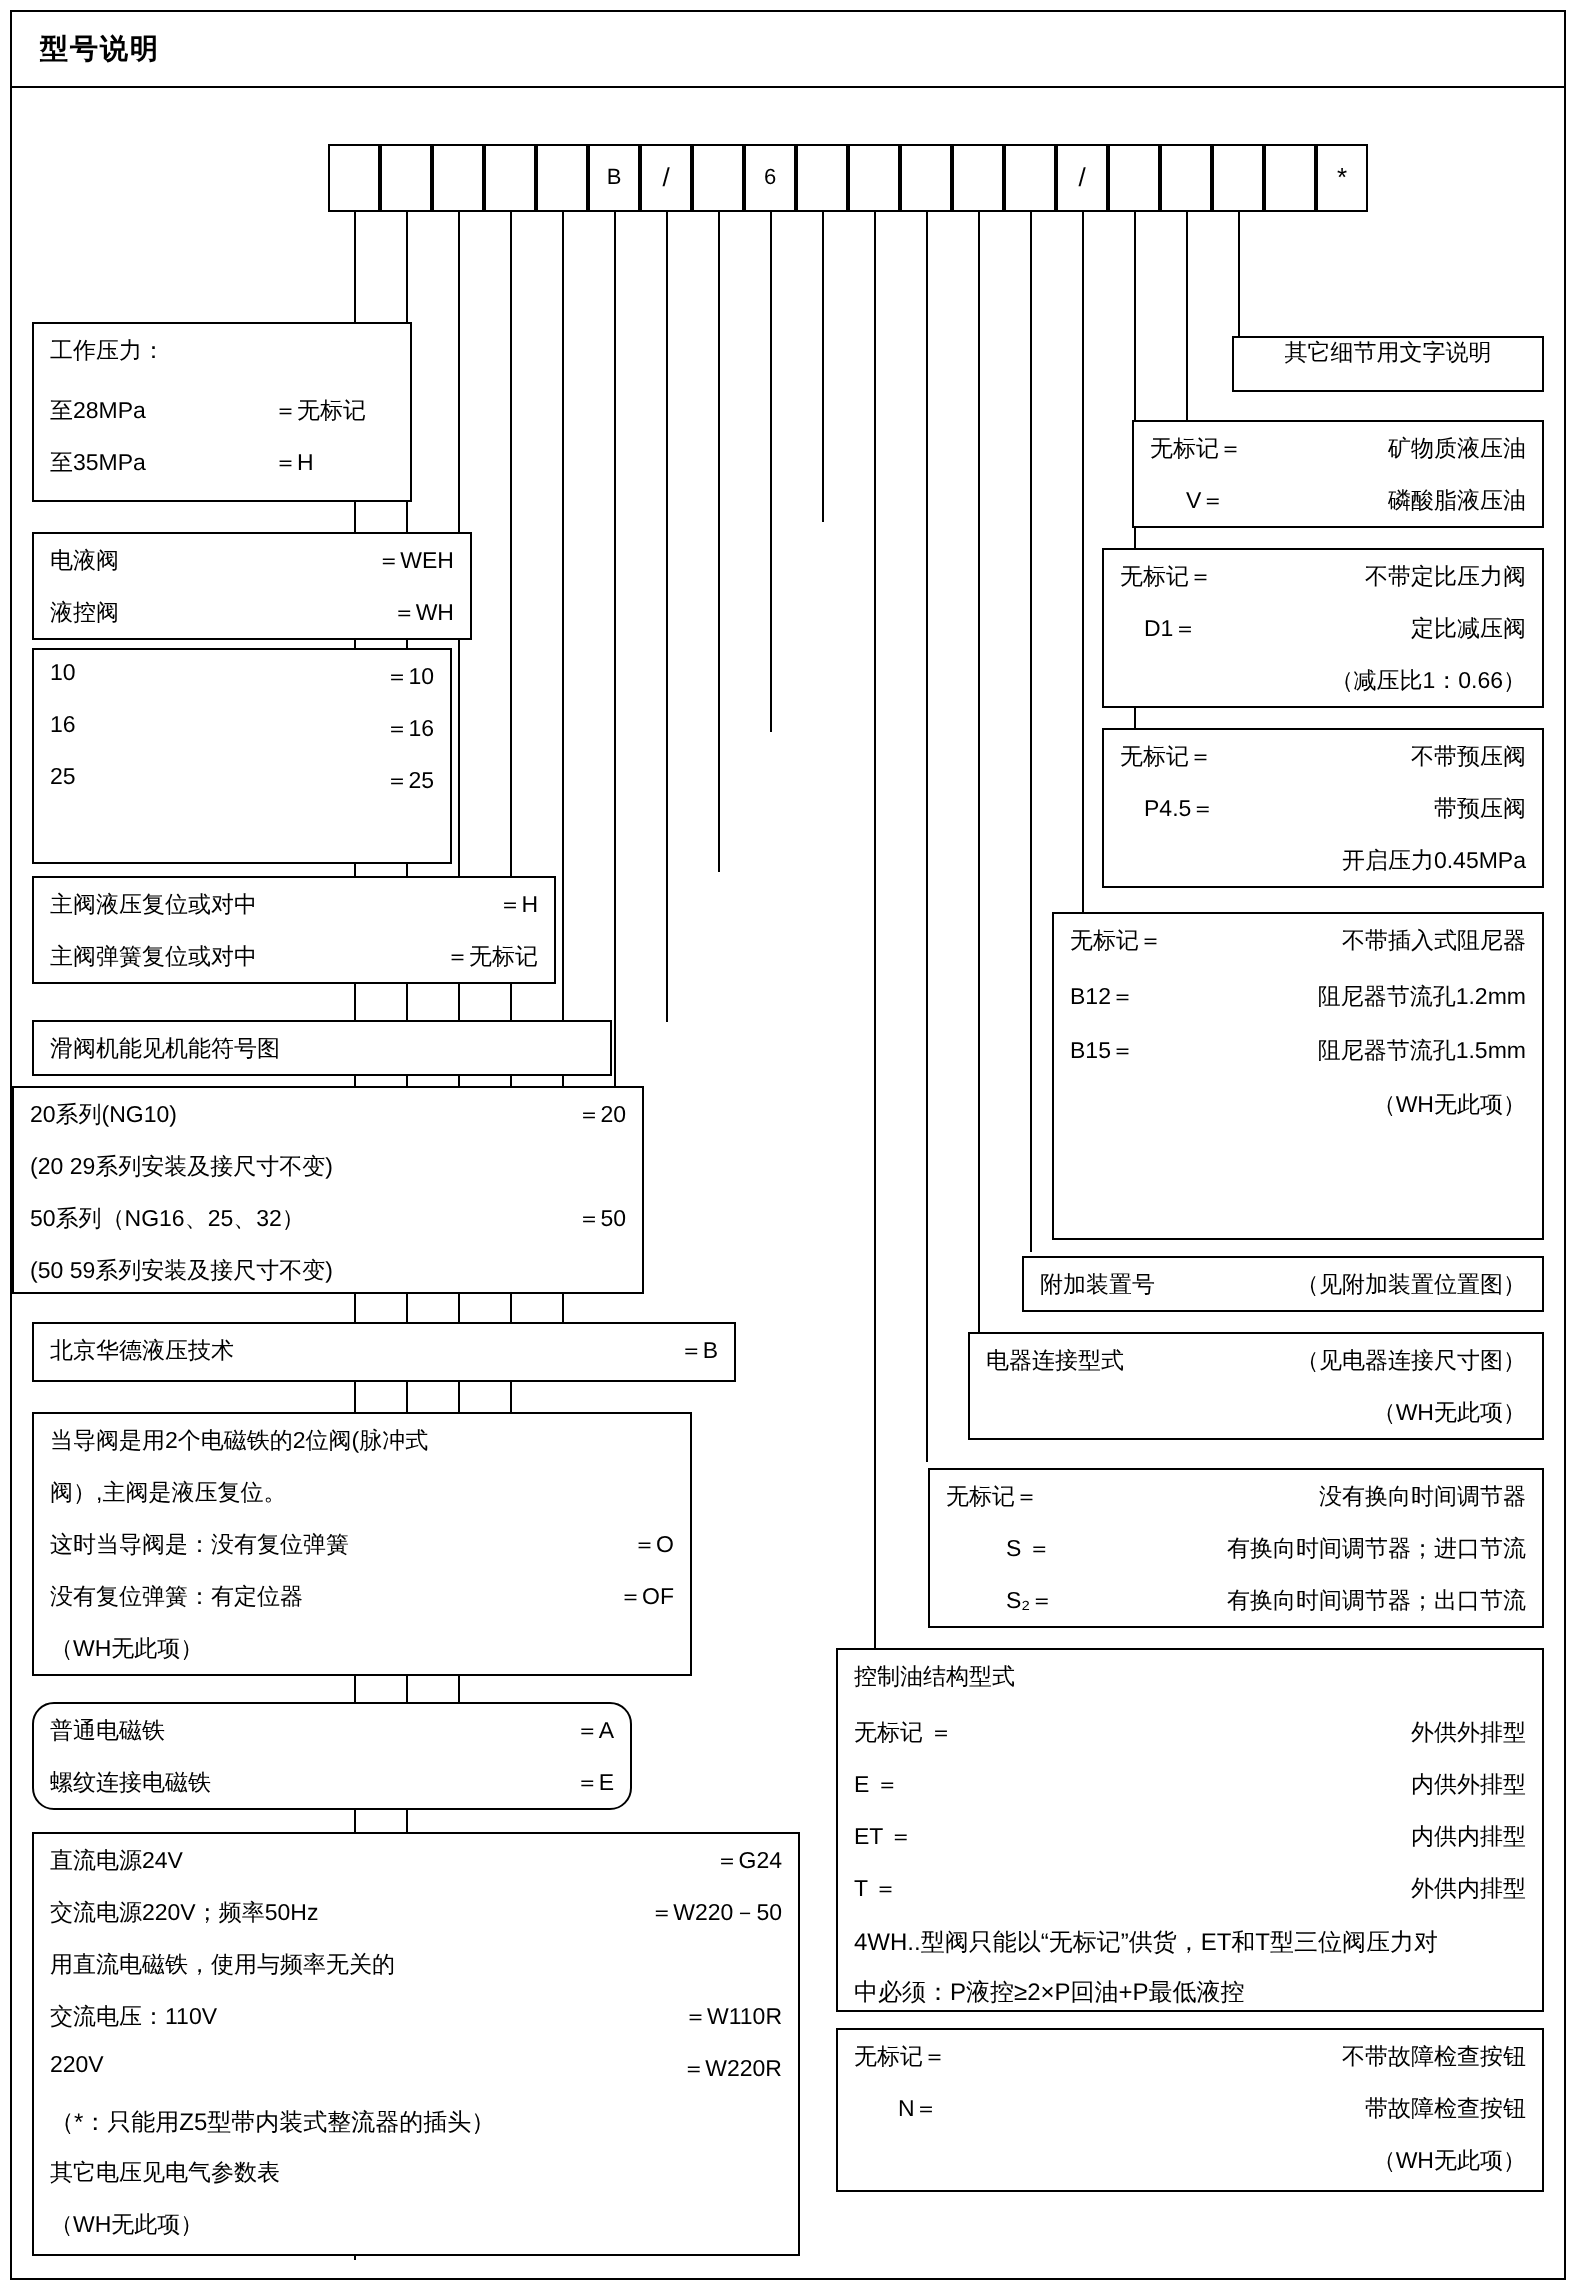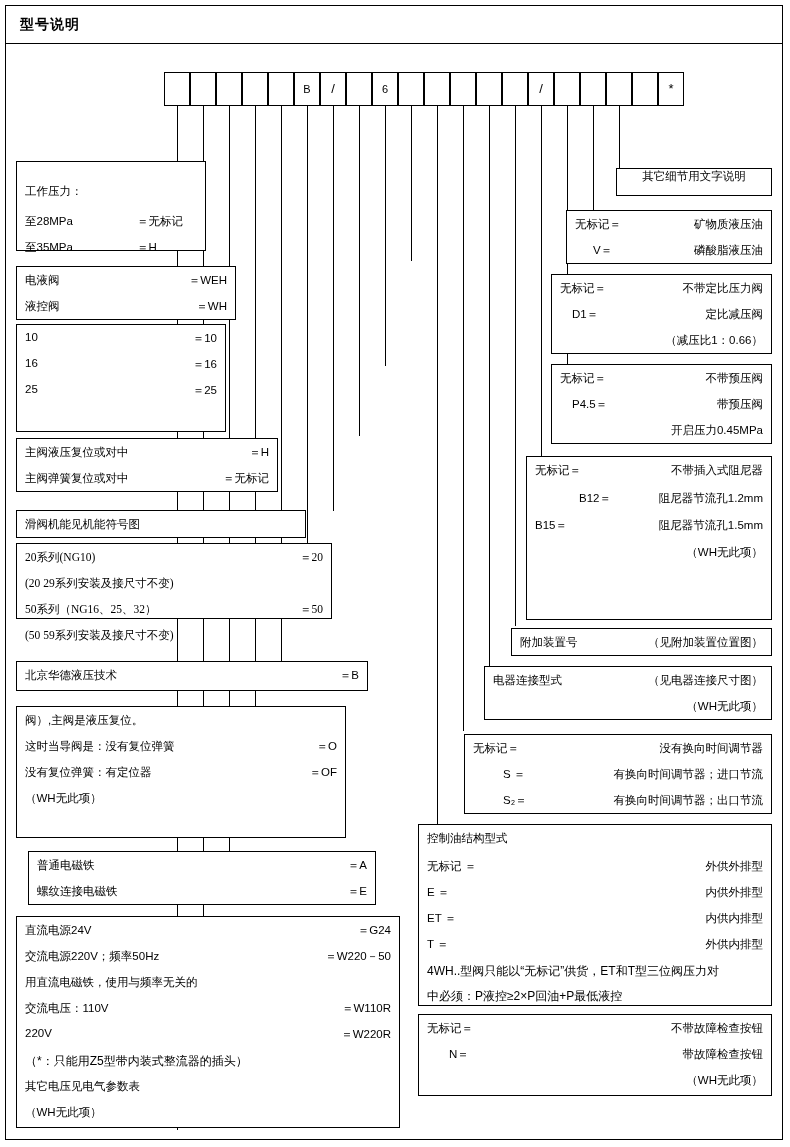--- a/index.html
+++ b/index.html
@@ -96,21 +96,21 @@
   <div class="vline" style="left:431px;top:100px;height:720px;"></div>
   <div class="vline" style="left:457px;top:100px;height:625px;"></div>
   <div class="vline" style="left:483px;top:100px;height:560px;"></div>
   <div class="vline" style="left:509px;top:100px;height:520px;"></div>
   <div class="vline" style="left:535px;top:100px;height:350px;"></div>
   <div class="vline" style="left:561px;top:100px;height:260px;"></div>
   <div class="vline" style="left:587px;top:100px;height:155px;"></div>
   <div class="vline" style="left:613px;top:100px;height:62px;"></div>
 
   <div class="blk" style="left:10px;top:155px;width:190px;height:90px;">
-    <div class="row" style="height:30px;margin-top:16px;">
+    <div class="row" style="height:30px;">
         <span class="l">工作压力：</span>
       </div>
     <div class="row">
         <span class="l">至28MPa</span>
         <span class="m">＝无标记</span>
       </div>
     <div class="row">
         <span class="l">至35MPa</span>
         <span class="m">＝H</span>
       </div>
@@ -152,21 +152,21 @@
         <span class="r">＝无标记</span>
       </div>
   </div>
 
   <div class="blk" style="left:10px;top:504px;width:290px;height:28px;">
     <div class="row" style="height:26px;">
         <span class="l">滑阀机能见机能符号图</span>
       </div>
   </div>
 
-  <div class="blk" style="left:10px;top:537px;width:316px;height:76px;font-family:Liberation Serif, serif;">
+  <div class="blk" style="left:0;top:537px;width:316px;height:104px;">
     <div class="row">
         <span class="l">20系列(NG10)</span>
         <span class="r">＝20</span>
       </div>
     <div class="row">
         <span class="l">(20   29系列安装及接尺寸不变)</span>
         <span class="r"></span>
       </div>
     <div class="row">
         <span class="l">50系列（NG16、25、32）</span>
@@ -180,38 +180,42 @@
 
   <div class="blk" style="left:10px;top:655px;width:352px;height:30px;">
     <div class="row" style="height:28px;">
         <span class="l">北京华德液压技术</span>
         <span class="r">＝B</span>
       </div>
   </div>
 
   <div class="blk" style="left:10px;top:700px;width:330px;height:132px;">
     <div class="row">
+        <span class="l">当导阀是用2个电磁铁的2位阀(脉冲式</span>
+        <span class="r"></span>
+      </div>
+    <div class="row">
         <span class="l">阀）,主阀是液压复位。</span>
         <span class="r"></span>
       </div>
     <div class="row">
         <span class="l">这时当导阀是：没有复位弹簧</span>
         <span class="r">＝O</span>
       </div>
     <div class="row">
         <span class="l">没有复位弹簧：有定位器</span>
         <span class="r">＝OF</span>
       </div>
     <div class="row">
         <span class="l">（WH无此项）</span>
         <span class="r"></span>
       </div>
   </div>
 
-  <div class="blk" style="left:22px;top:845px;width:348px;height:54px;">
+  <div class="blk" style="left:10px;top:845px;width:300px;height:54px;border-radius:11px;">
     <div class="row">
         <span class="l">普通电磁铁</span>
         <span class="r">＝A</span>
       </div>
     <div class="row">
         <span class="l">螺纹连接电磁铁</span>
         <span class="r">＝E</span>
       </div>
   </div>
 
@@ -293,21 +297,21 @@
     <div class="row">
         <span class="r">开启压力0.45MPa</span>
       </div>
   </div>
 
   <div class="blk" style="left:520px;top:450px;width:246px;height:164px;">
     <div class="row" style="height:28px;">
         <span class="l">无标记＝</span>
         <span class="r">不带插入式阻尼器</span>
       </div>
-    <div class="row" style="height:27px;margin-left:44px;">
+    <div class="row" style="height:27px;">
         <span class="l">B12＝</span>
         <span class="r">阻尼器节流孔1.2mm</span>
       </div>
     <div class="row" style="height:27px;">
         <span class="l">B15＝</span>
         <span class="r">阻尼器节流孔1.5mm</span>
       </div>
     <div class="row" style="height:26px;">
         <span class="r">（WH无此项）</span>
       </div>

